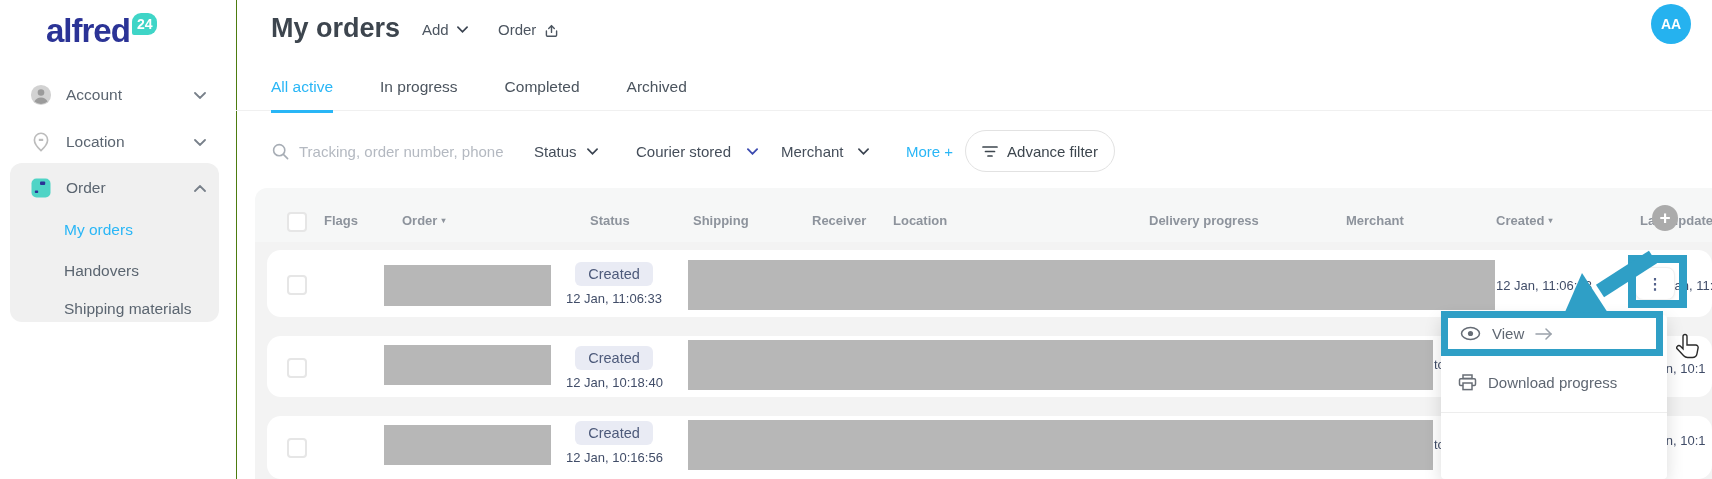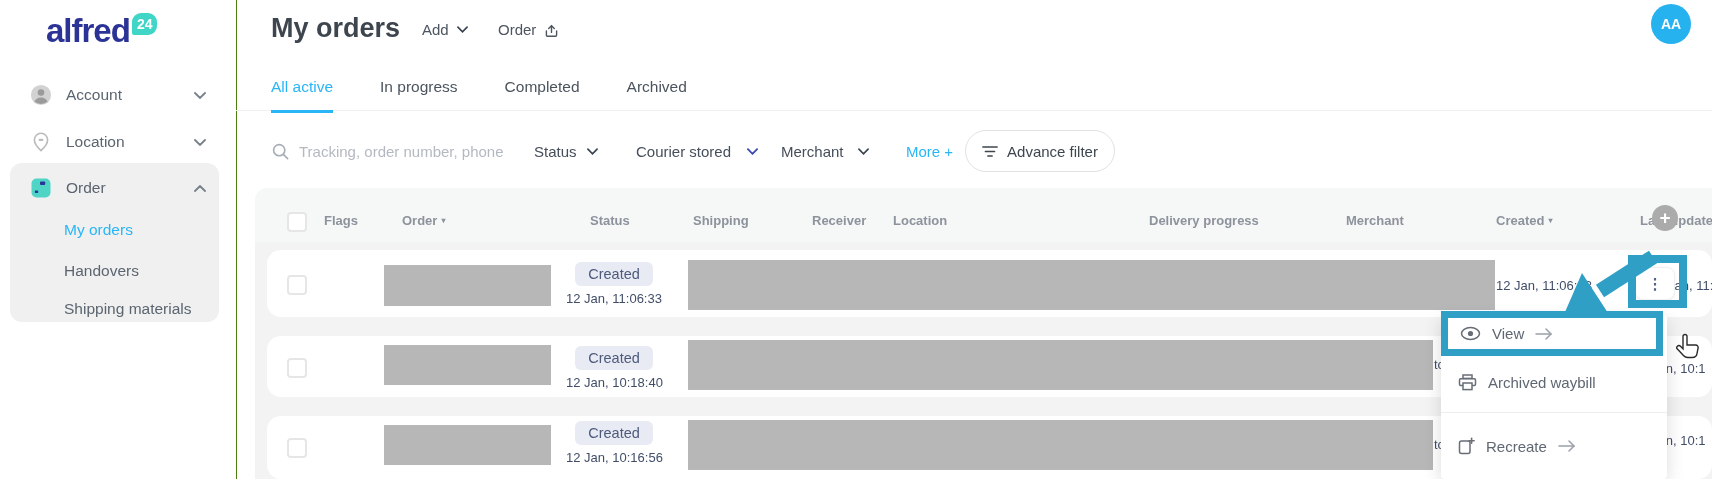--- a/index.html
+++ b/index.html
@@ -264,39 +264,23 @@
       </span>
     </div>
     <div class="menu-item" style="top:48px;height:38px;">
       <span>
         <svg width="19" height="17" viewBox="0 0 19 17" fill="none" stroke="#686e76" stroke-width="1.5">
             <rect x="5" y="1" width="9" height="3.4"></rect>
             <rect x="1.5" y="4.8" width="16" height="6.6" rx="1.2"></rect>
             <rect x="5" y="9" width="9" height="6.6" fill="#fff"></rect>
           </svg>
       </span>
-      <span>Archived waybill</span>
+      <span>Download progress</span>
     </div>
     <div class="menu-div"></div>
-    <div class="menu-item" style="top:112px;height:38px;">
-      <span>
-        <svg width="17" height="18" viewBox="0 0 17 18" fill="none" stroke="#686e76" stroke-width="1.5" stroke-linecap="round">
-            <rect x="1.5" y="4" width="10.5" height="12.5" rx="2"></rect>
-            <line x1="13.6" y1="1.2" x2="13.6" y2="6.2"></line>
-            <line x1="11.1" y1="3.7" x2="16.1" y2="3.7"></line>
-          </svg>
-      </span>
-      <span>Recreate</span>
-      <span>
-        <svg width="18" height="12" viewBox="0 0 18 12" fill="none" stroke="#9aa1aa" stroke-width="1.5" stroke-linecap="round">
-            <line x1="1" y1="6" x2="16" y2="6"></line>
-            <polyline points="11,1 16,6 11,11"></polyline>
-          </svg>
-      </span>
-    </div>
   </div>
 
   <div class="anno-square"></div>
   <svg class="overlay-svg" width="1712" height="479">
     <line x1="1653" y1="257" x2="1600" y2="291" stroke="#2f9fc6" stroke-width="15"></line>
     <polygon points="1565,312 1582,273 1608,313" fill="#2f9fc6"></polygon>
   </svg>
   <div class="cursor">
     <svg width="24" height="30" viewBox="0 0 24 30">
       <path d="M9 1.5c-1.1 0-2 .9-2 2v12.2l-2.5-2.5c-.9-.9-2.3-.9-3.1 0-.8.8-.8 2.1 0 2.9l6.3 6.7c1 1.1 2.4 1.7 3.9 1.7h4.8c2.3 0 4.2-1.6 4.6-3.9l1.1-5.7c.3-1.5-.9-2.9-2.4-2.9H11V3.5c0-1.1-.9-2-2-2z" fill="#fff" stroke="#2a2a2a" stroke-width="1.4"></path>

